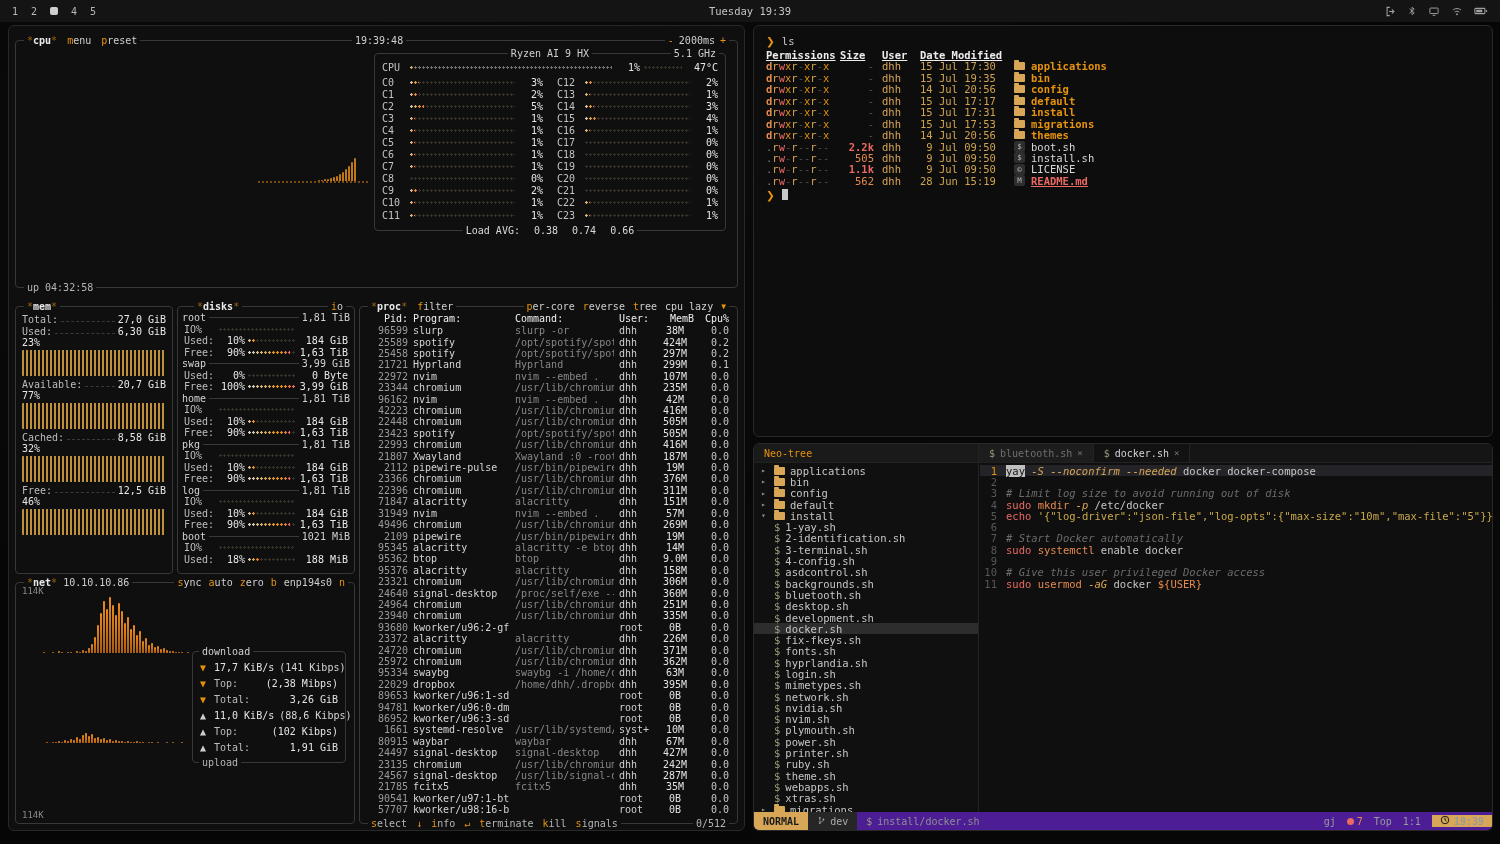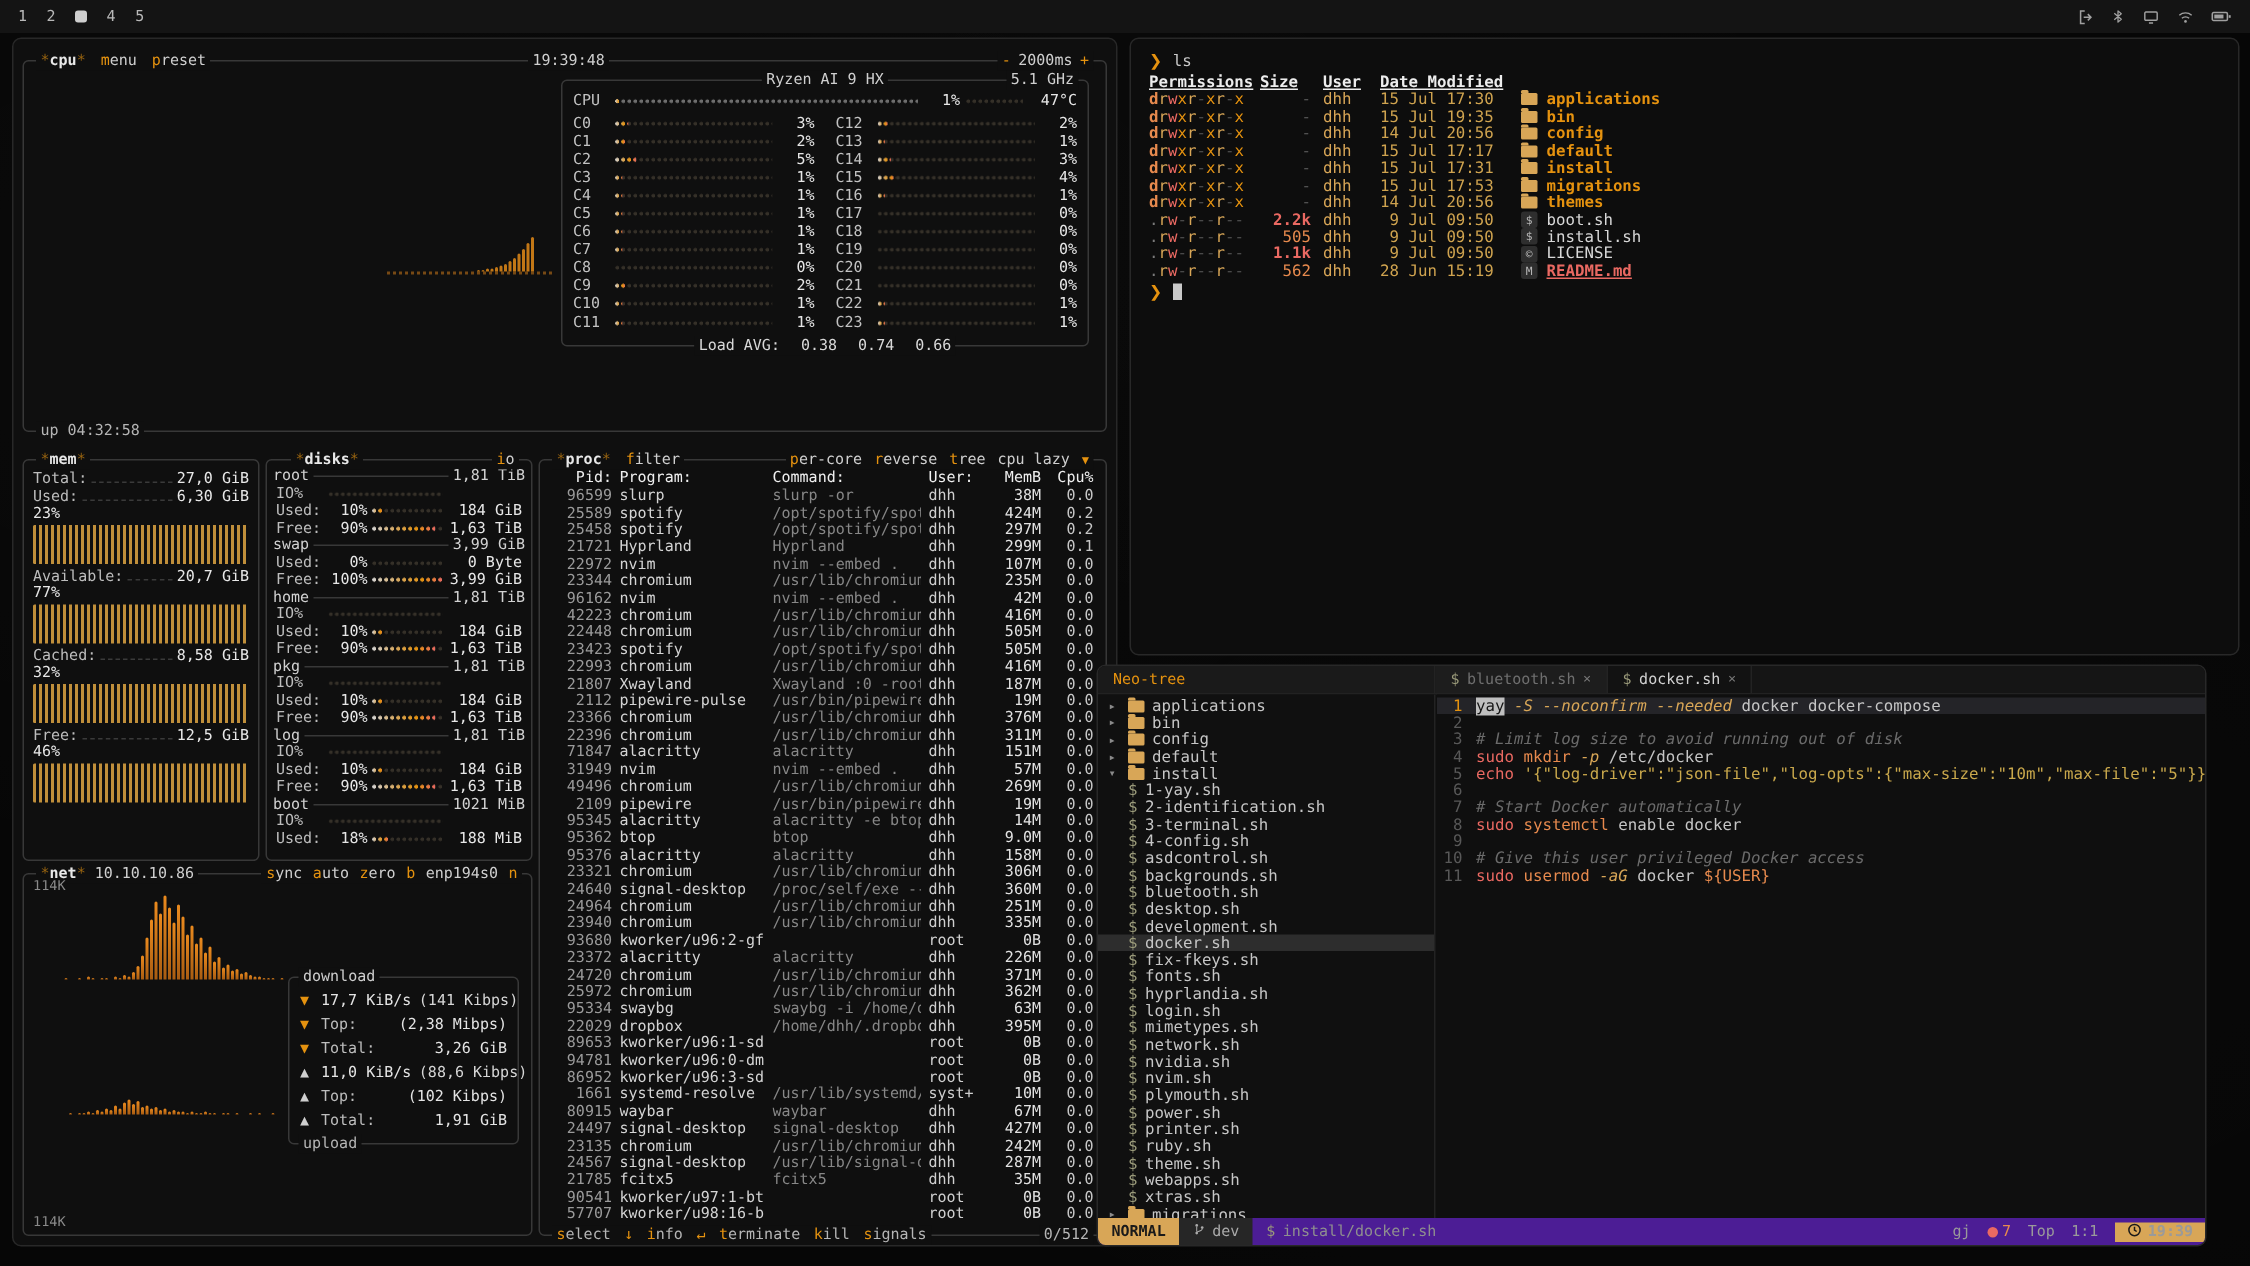--- a/index.html
+++ b/index.html
@@ -20,21 +20,21 @@
   .ws{display:flex;gap:13px;align-items:center;z-index:2}
   .ws .wnum{cursor:default}
   .ws .wsq{width:8px;height:8px;background:#cfcfcf;border-radius:2px}
   .clock{position:absolute;left:0;right:0;text-align:center;font-size:10.5px;color:#c4c4c4}
   .tricons{margin-left:auto;display:flex;gap:11px;align-items:center;z-index:2}
   .tricons svg{display:block}
   
   .win{position:absolute;background:#0f0f0f;border:1px solid #282828;border-radius:6px;overflow:hidden}
   #win-btop{left:8px;top:25px;width:737px;height:806px;font-size:10px}
   #win-term{left:753px;top:25px;width:740px;height:412px;font-size:10.5px}
-  #win-nvim{left:731px;top:443px;width:740px;height:388px;font-size:10.5px}
+  #win-nvim{left:753px;top:443px;width:740px;height:388px;font-size:10.5px}
   
   .bbox{position:absolute;border:1px solid #383838;border-radius:4px}
   .blbl{position:absolute;top:-7px;background:#0f0f0f;padding:0 3px;line-height:13px;font-size:10px;
     color:#cfcfcf;white-space:nowrap;display:flex;gap:10px;align-items:center}
   .blbl-b{position:absolute;bottom:-7px;background:#0f0f0f;padding:0 3px;line-height:13px;font-size:10px;
     color:#b5b5b5;white-space:nowrap;display:flex;gap:9px;}
   .acc{color:#e5920f}
   .hk{display:inline-block}
   .hk::first-letter{color:#e5920f}
   .boxtitle{color:#e8e8e8;font-weight:bold;display:inline-block}
@@ -101,21 +101,21 @@
   #proc-content{padding-top:5px}
   .phead,.prow{display:grid;grid-template-columns:40px 97px 1fr 32px 38px 30px;gap:5px;padding:0 8px;align-items:center}
   .phead{height:13px;color:#f0f0f0;font-weight:normal}
   .phead span{overflow:hidden;white-space:nowrap}
   .ph-r{text-align:right}
   .prow{height:11.42px}
   .c-pid{text-align:right;color:#9a9a9a;overflow:hidden;white-space:nowrap}
   .c-prog{color:#d4d4d4;overflow:hidden;white-space:nowrap}
   .c-cmd{color:#878787;overflow:hidden;white-space:nowrap}
   .c-user{color:#cfcfcf;overflow:hidden;white-space:nowrap}
-  .c-mem{text-align:right;color:#e2e2e2;overflow:hidden;white-space:nowrap}
+  .c-mem{text-align:center;color:#e2e2e2;overflow:hidden;white-space:nowrap}
   .c-cpu{text-align:right;color:#c6c6c6;overflow:hidden;white-space:nowrap}
   
   #win-term{padding:8px 12px;background:#0d0d0d}
   .tline{display:flex;gap:7px;align-items:center;height:13px;margin-bottom:2px}
   .prompt{color:#e5920f;font-weight:bold;font-family:"DejaVu Sans","DejaVu Sans Mono",sans-serif}
   .cursor-block{width:6px;height:11px;background:#c9c9c9;display:inline-block}
   .trow{display:grid;grid-template-columns:66px 34px 30px 86px 1fr;gap:8px;height:11.45px;align-items:center;white-space:pre}
   .thead{margin-top:2px}
   .thu{text-decoration:underline;color:#ededed;font-weight:bold}
   .sz{text-align:right}
@@ -180,20 +180,21 @@
 <body>
 
 <div class="topbar">
   <div class="ws" id="workspaces">
       <span class="wnum">1</span>
       <span class="wnum">2</span>
       <span class="wsq"></span>
       <span class="wnum">4</span>
       <span class="wnum">5</span>
     </div>
+  <div class="clock">Tuesday 19:39</div>
   <div class="tricons">
     <span>
         <svg width="11" height="11" viewBox="0 0 16 16">
           <path d="M7 2H3v12h4" stroke="#a0a0a0" fill="none" stroke-width="1.5"></path>
           <path d="M10 5l3 3-3 3M13 8H6" stroke="#a0a0a0" fill="none" stroke-width="1.5"></path>
         </svg>
       </span>
     <span>
         <svg width="10" height="12" viewBox="0 0 16 16">
           <path d="M4 4.5L11.5 11 8 14V2l3.5 3L4 11.5" fill="none" stroke="#a0a0a0" stroke-width="1.4" stroke-linejoin="round"></path>

